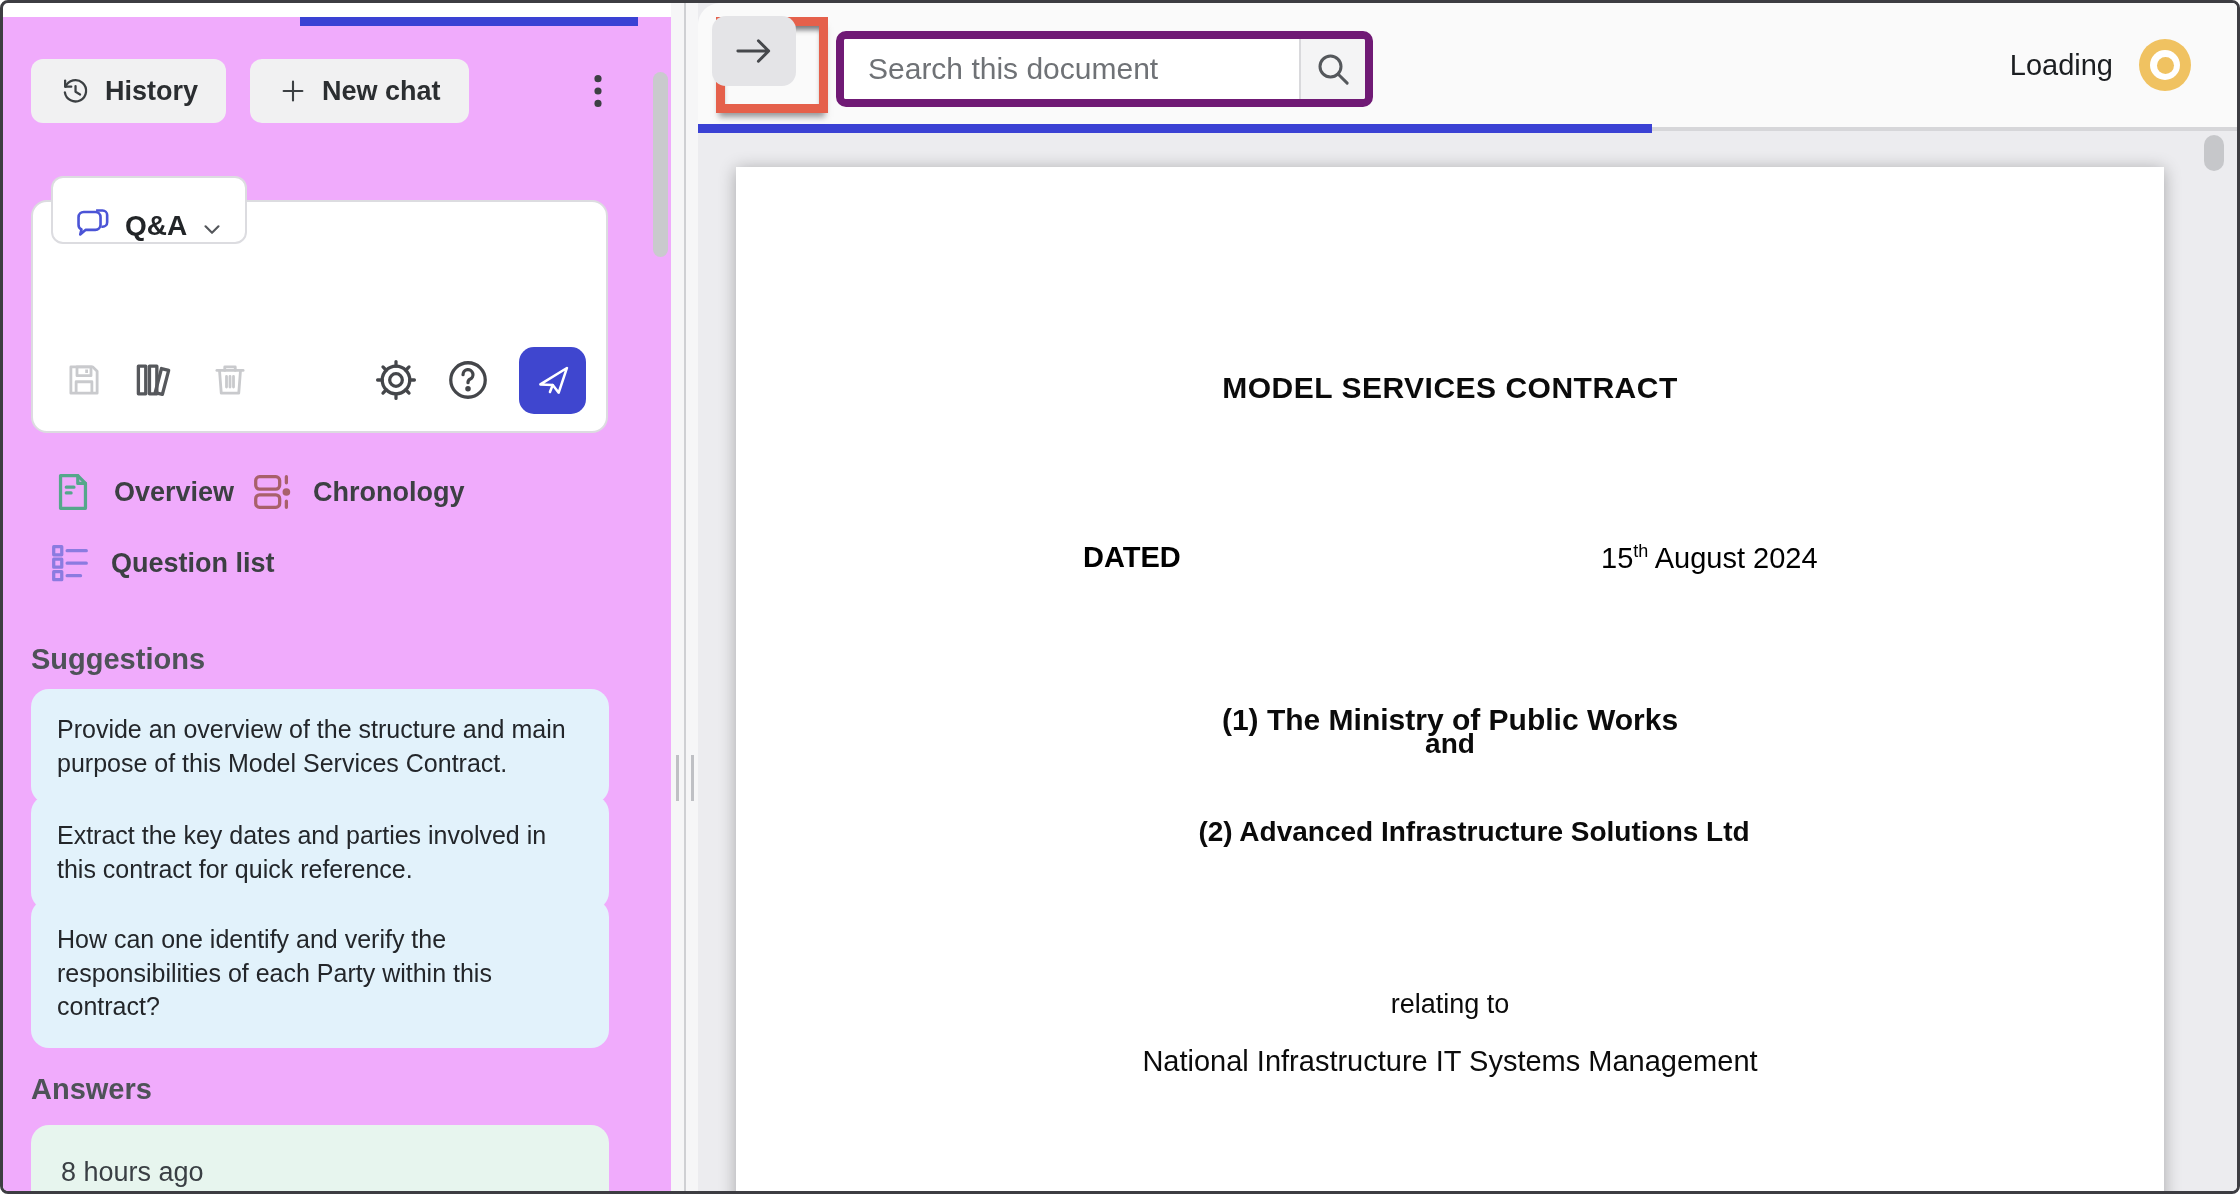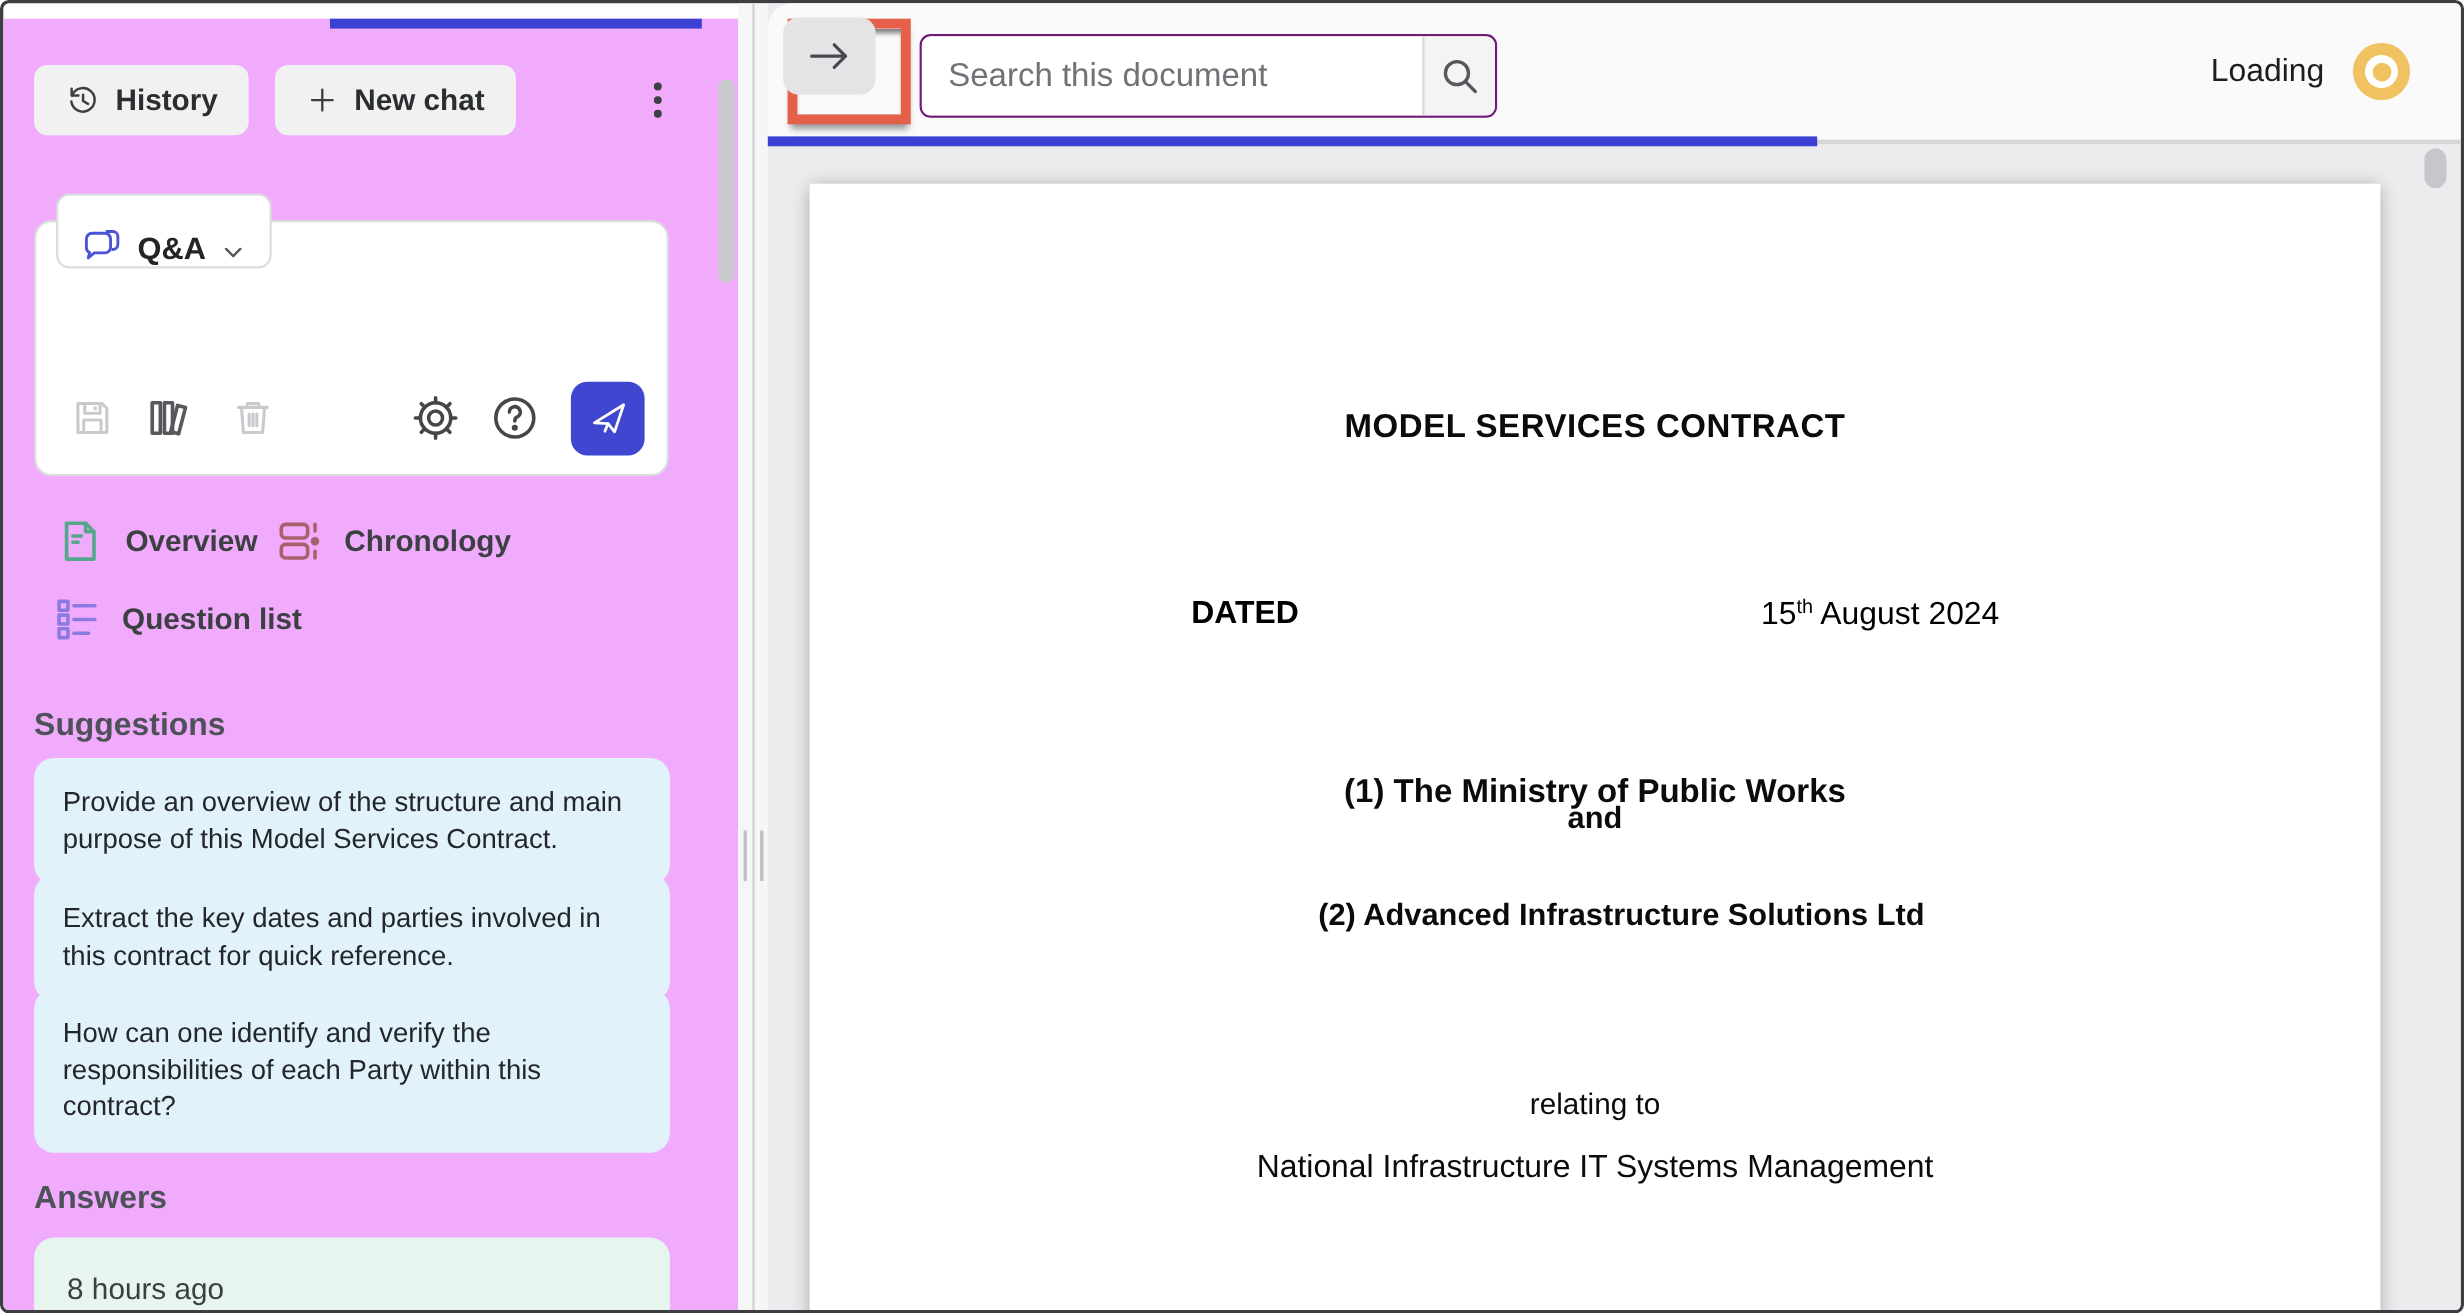--- a/index.html
+++ b/index.html
@@ -64,21 +64,21 @@
   .progress-fill { position:absolute; left:0; top:121px; height:9px; background:#3a41d4; z-index:3; }
 
   .annotation-box { position:absolute; left:18px; top:14px; width:112px; height:96px;
     border:9px solid #e5604b; z-index:5;
     box-shadow: inset 0 6px 5px -2px rgba(70,70,75,0.70), 0 7px 6px -3px rgba(70,70,75,0.55); }
   .arrow-btn { position:absolute; left:14px; top:13px; width:84px; height:70px;
     background:#e4e4e7; border:none; border-radius:14px; cursor:pointer;
     display:flex; align-items:center; justify-content:center; }
 
   .search-group { position:absolute; left:138px; top:28px; height:76px; display:flex;
-    border:2px solid #701a75; border-radius:10px; overflow:hidden; background:#fff; }
+    border:8px solid #701a75; border-radius:10px; overflow:hidden; background:#fff; }
   .search-input { width:455px; height:100%; border:none; outline:none; padding:0 24px;
     font-family:"Liberation Sans", sans-serif; font-size:30px; color:#3c4043; background:#fff; }
   .search-input::placeholder { color:#6f7276; opacity:1; }
   .search-btn { width:66px; height:100%; background:#f4f4f5; border:none;
     border-left:2px solid #d9d9dc; cursor:pointer;
     display:flex; align-items:center; justify-content:center; }
 
   .loading-wrap { position:absolute; right:46px; top:34px; height:56px;
     display:flex; align-items:center; gap:26px; }
   .loading-label { font-size:29px; color:#1b1e21; }

